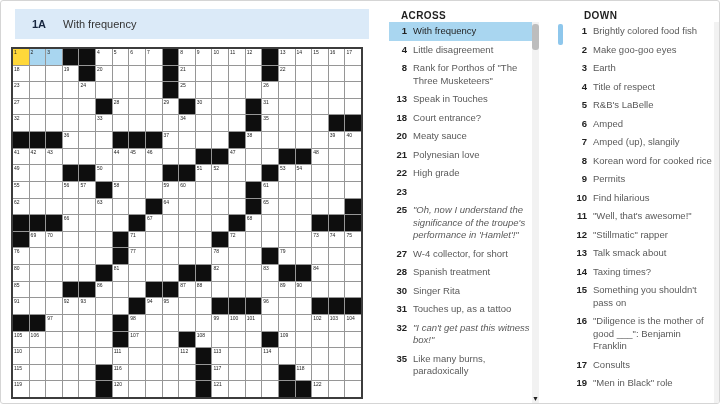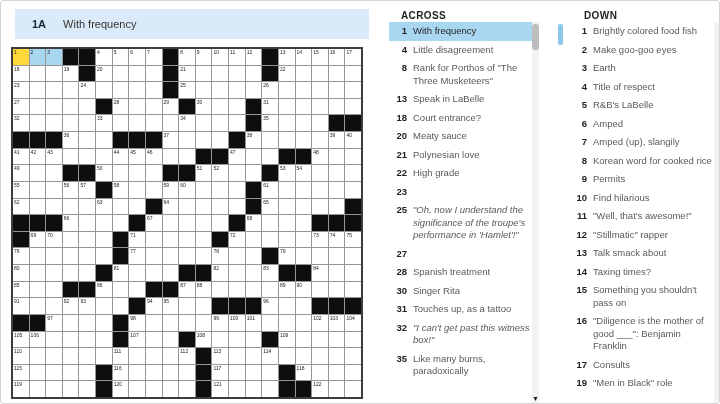--- a/index.html
+++ b/index.html
@@ -758,21 +758,21 @@
       <div class="clue">
         <span class="cnum">4</span>
         <span class="ctxt">Little disagreement</span>
       </div>
       <div class="clue">
         <span class="cnum">8</span>
         <span class="ctxt">Rank for Porthos of "The Three Musketeers"</span>
       </div>
       <div class="clue">
         <span class="cnum">13</span>
-        <span class="ctxt">Speak in LaBelle</span>
+        <span class="ctxt">Speak in Touches</span>
       </div>
       <div class="clue">
         <span class="cnum">18</span>
         <span class="ctxt">Court entrance?</span>
       </div>
       <div class="clue">
         <span class="cnum">20</span>
         <span class="ctxt">Meaty sauce</span>
       </div>
       <div class="clue">
@@ -785,20 +785,21 @@
       </div>
       <div class="clue">
         <span class="cnum">23</span>
       </div>
       <div class="clue italic">
         <span class="cnum">25</span>
         <span class="ctxt">"Oh, now I understand the significance of the troupe's performance in 'Hamlet'!"</span>
       </div>
       <div class="clue">
         <span class="cnum">27</span>
+        <span class="ctxt">W-4 collector, for short</span>
       </div>
       <div class="clue">
         <span class="cnum">28</span>
         <span class="ctxt">Spanish treatment</span>
       </div>
       <div class="clue">
         <span class="cnum">30</span>
         <span class="ctxt">Singer Rita</span>
       </div>
       <div class="clue">

